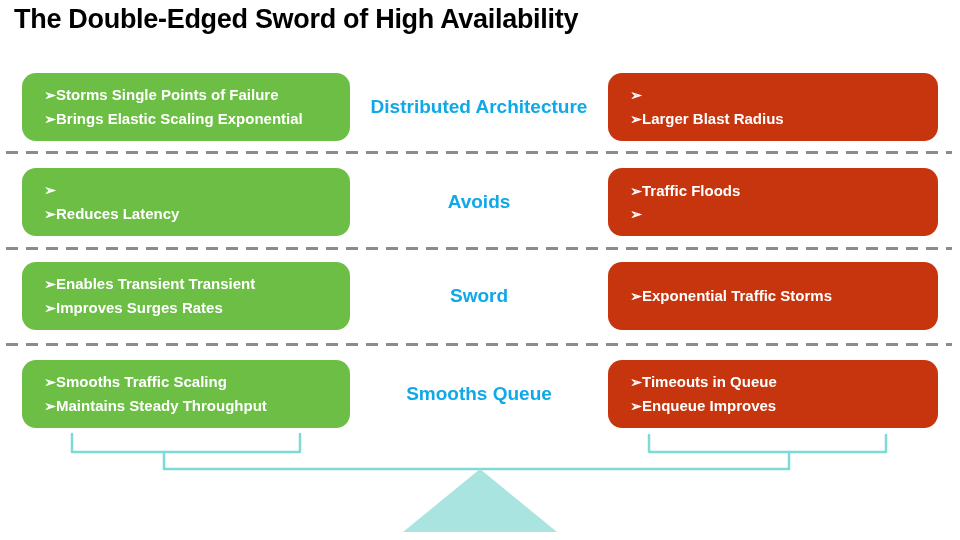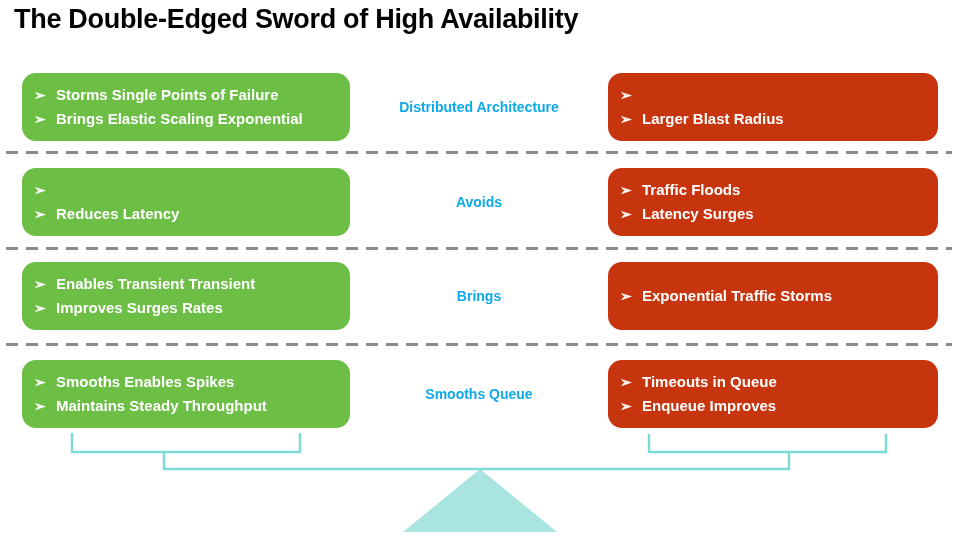--- a/index.html
+++ b/index.html
@@ -8,20 +8,21 @@
     width: 960px;
     height: 540px;
     background: #ffffff;
     overflow: hidden;
     font-family: "Liberation Sans", sans-serif;
   }
   .slide {
     position: relative;
     width: 960px;
     height: 540px;
+    text-align: right;
   }
   .title {
     position: absolute;
     left: 14px;
     top: 4px;
     margin: 0;
     font-size: 27px;
     font-weight: bold;
     color: #000000;
     letter-spacing: -0.3px;
@@ -71,21 +72,21 @@
   .label {
     position: absolute;
     left: 350px;
     width: 258px;
     height: 100%;
     display: flex;
     align-items: center;
     justify-content: center;
     color: #0FA8E8;
     font-weight: bold;
-    font-size: 14px;
+    font-size: 19px;
     white-space: nowrap;
   }
   .divider {
     position: absolute;
     left: 6px;
     width: 946px;
     height: 3px;
     background: repeating-linear-gradient(90deg, #8C8C8C 0 12px, transparent 12px 20px);
   }
   .divider-1 { top: 151px; }
@@ -157,54 +158,53 @@
       </div>
     </div>
     <div class="label">Avoids</div>
     <div class="box cons">
       <div class="li">
         <span class="bullet">➢</span>
         <span>Traffic Floods</span>
       </div>
       <div class="li">
         <span class="bullet">➢</span>
-        <span>Latency Surges</span>
       </div>
     </div>
   </div>
 
   <div class="divider divider-2"></div>
 
   <div class="row row-3">
     <div class="box pros">
       <div class="li">
         <span class="bullet">➢</span>
         <span>Enables Transient Transient</span>
       </div>
       <div class="li">
         <span class="bullet">➢</span>
         <span>Improves Surges Rates</span>
       </div>
     </div>
-    <div class="label">Brings</div>
+    <div class="label">Sword</div>
     <div class="box cons">
       <div class="li">
         <span class="bullet">➢</span>
         <span>Exponential Traffic Storms</span>
       </div>
     </div>
   </div>
 
   <div class="divider divider-3"></div>
 
   <div class="row row-4">
     <div class="box pros">
       <div class="li">
         <span class="bullet">➢</span>
-        <span>Smooths Enables Spikes</span>
+        <span>Smooths Traffic Scaling</span>
       </div>
       <div class="li">
         <span class="bullet">➢</span>
         <span>Maintains Steady Throughput</span>
       </div>
     </div>
     <div class="label">Smooths Queue</div>
     <div class="box cons">
       <div class="li">
         <span class="bullet">➢</span>

